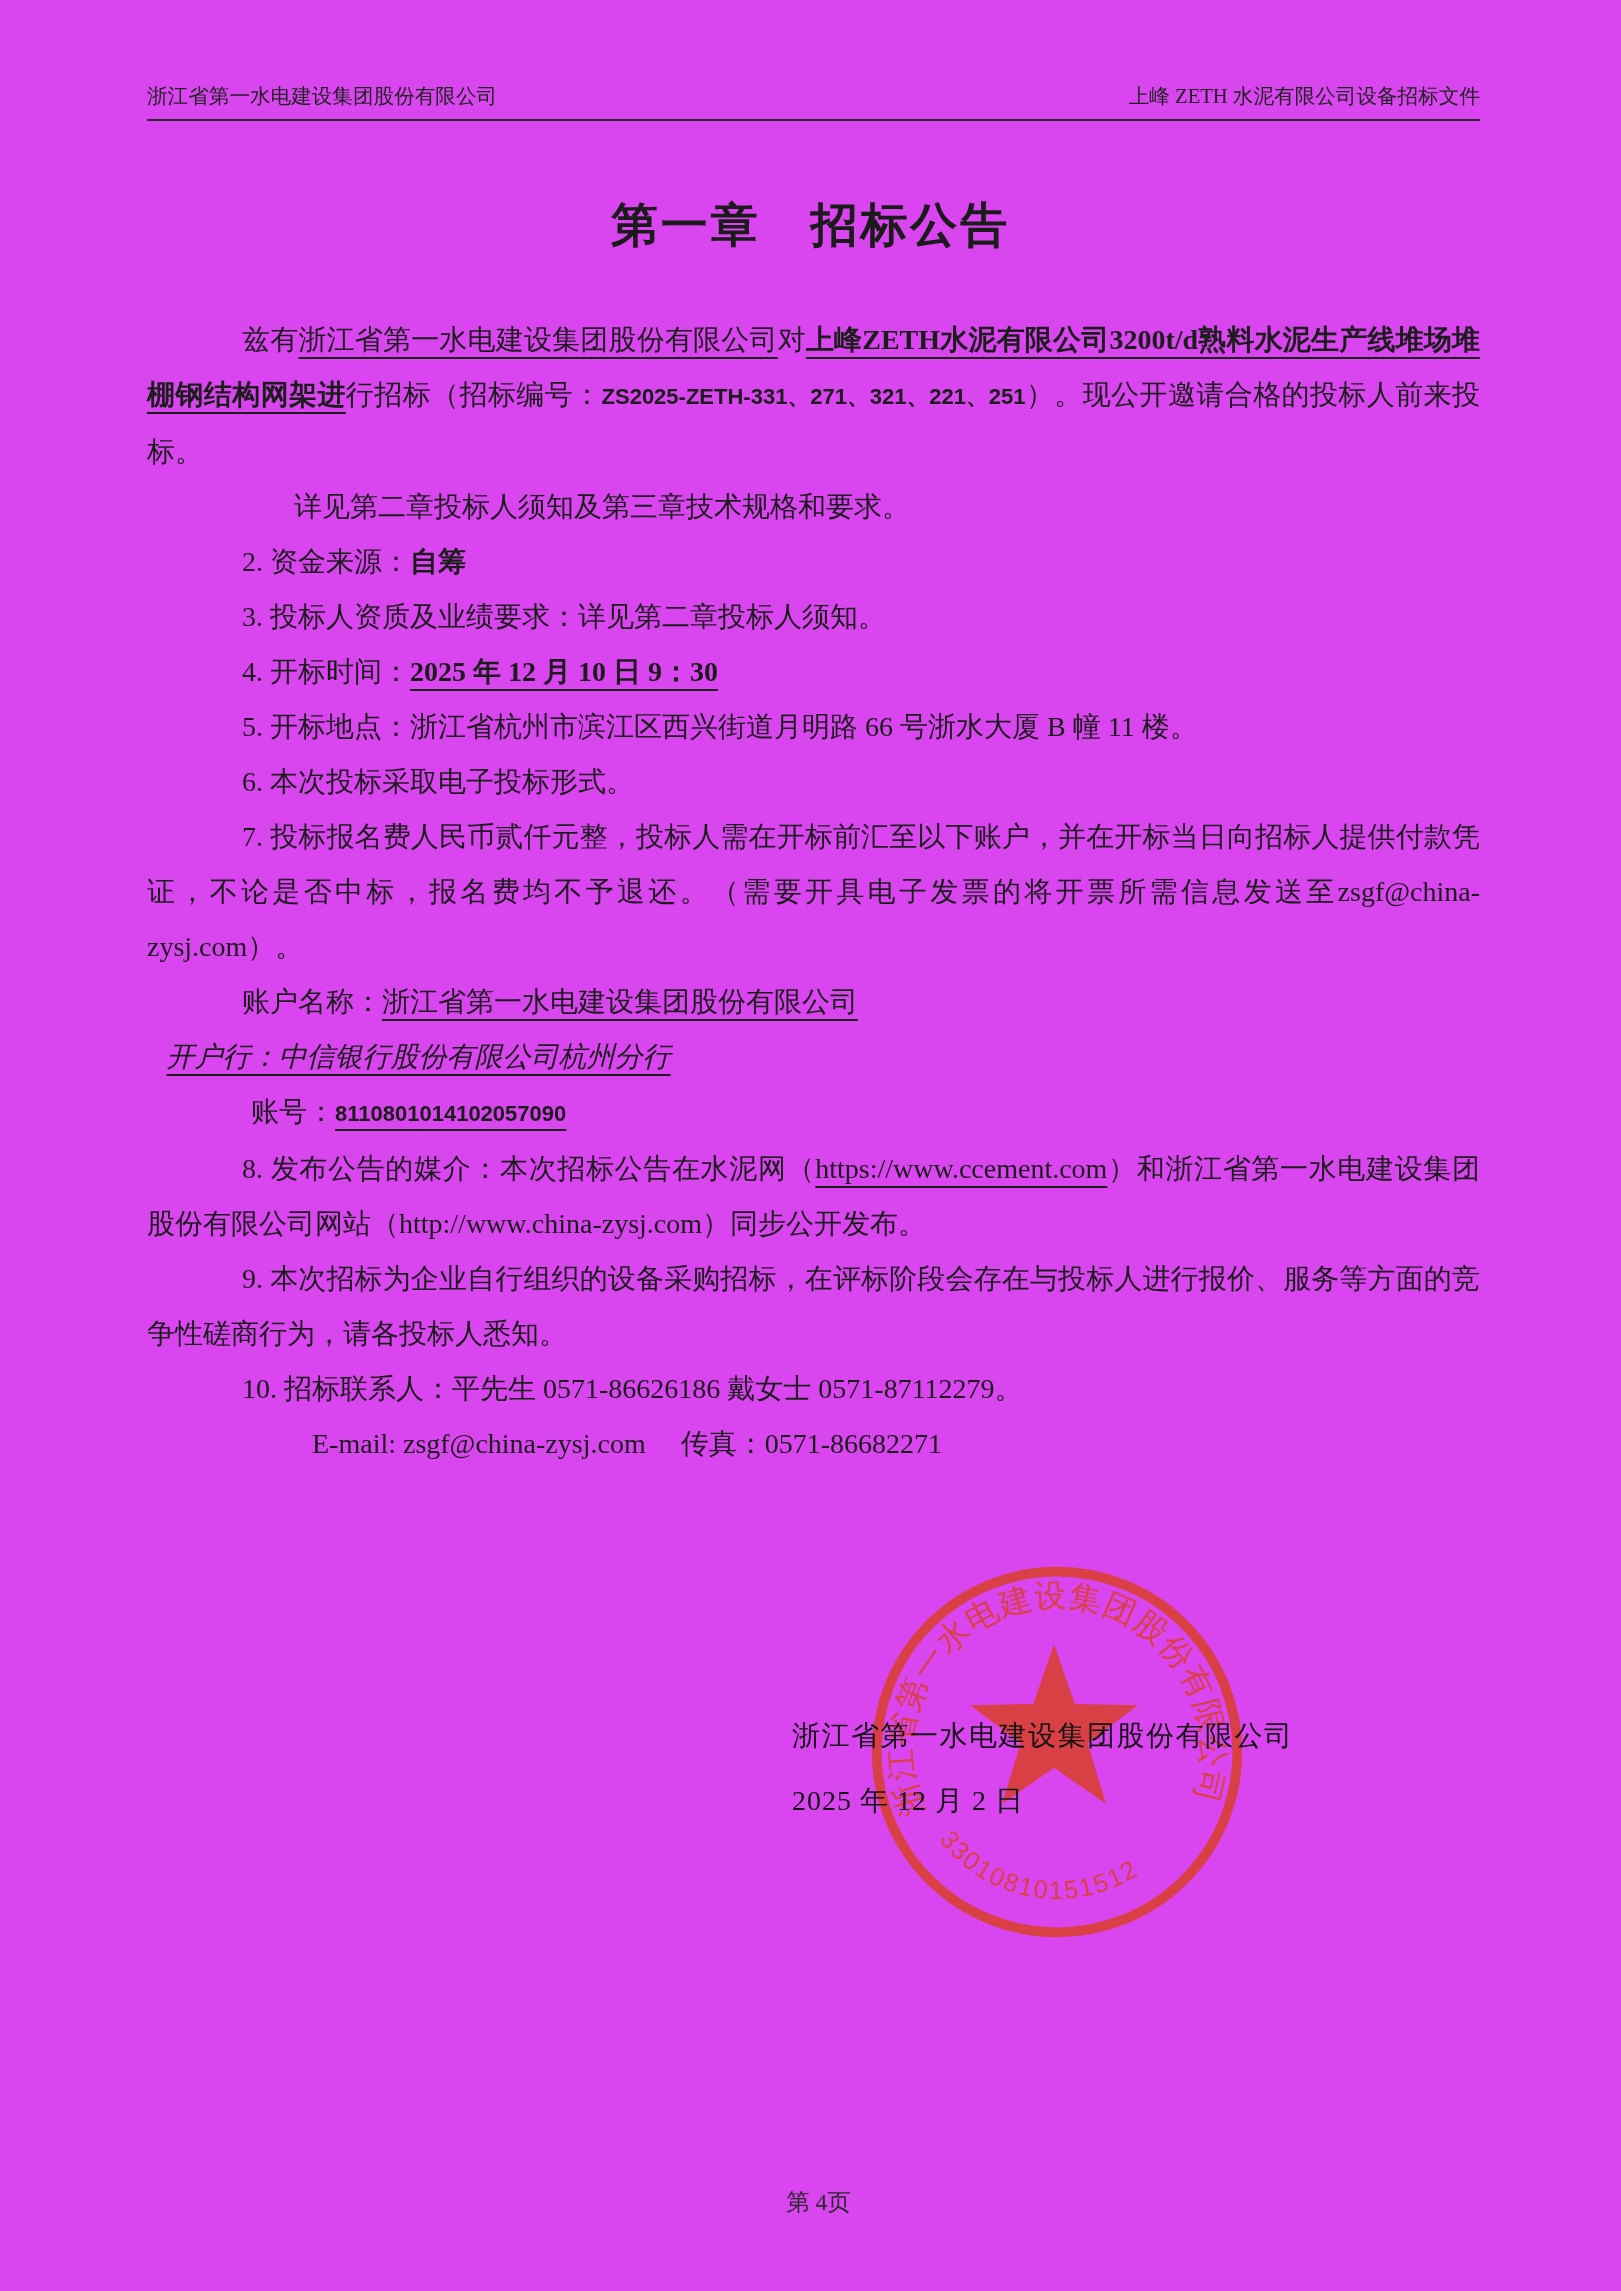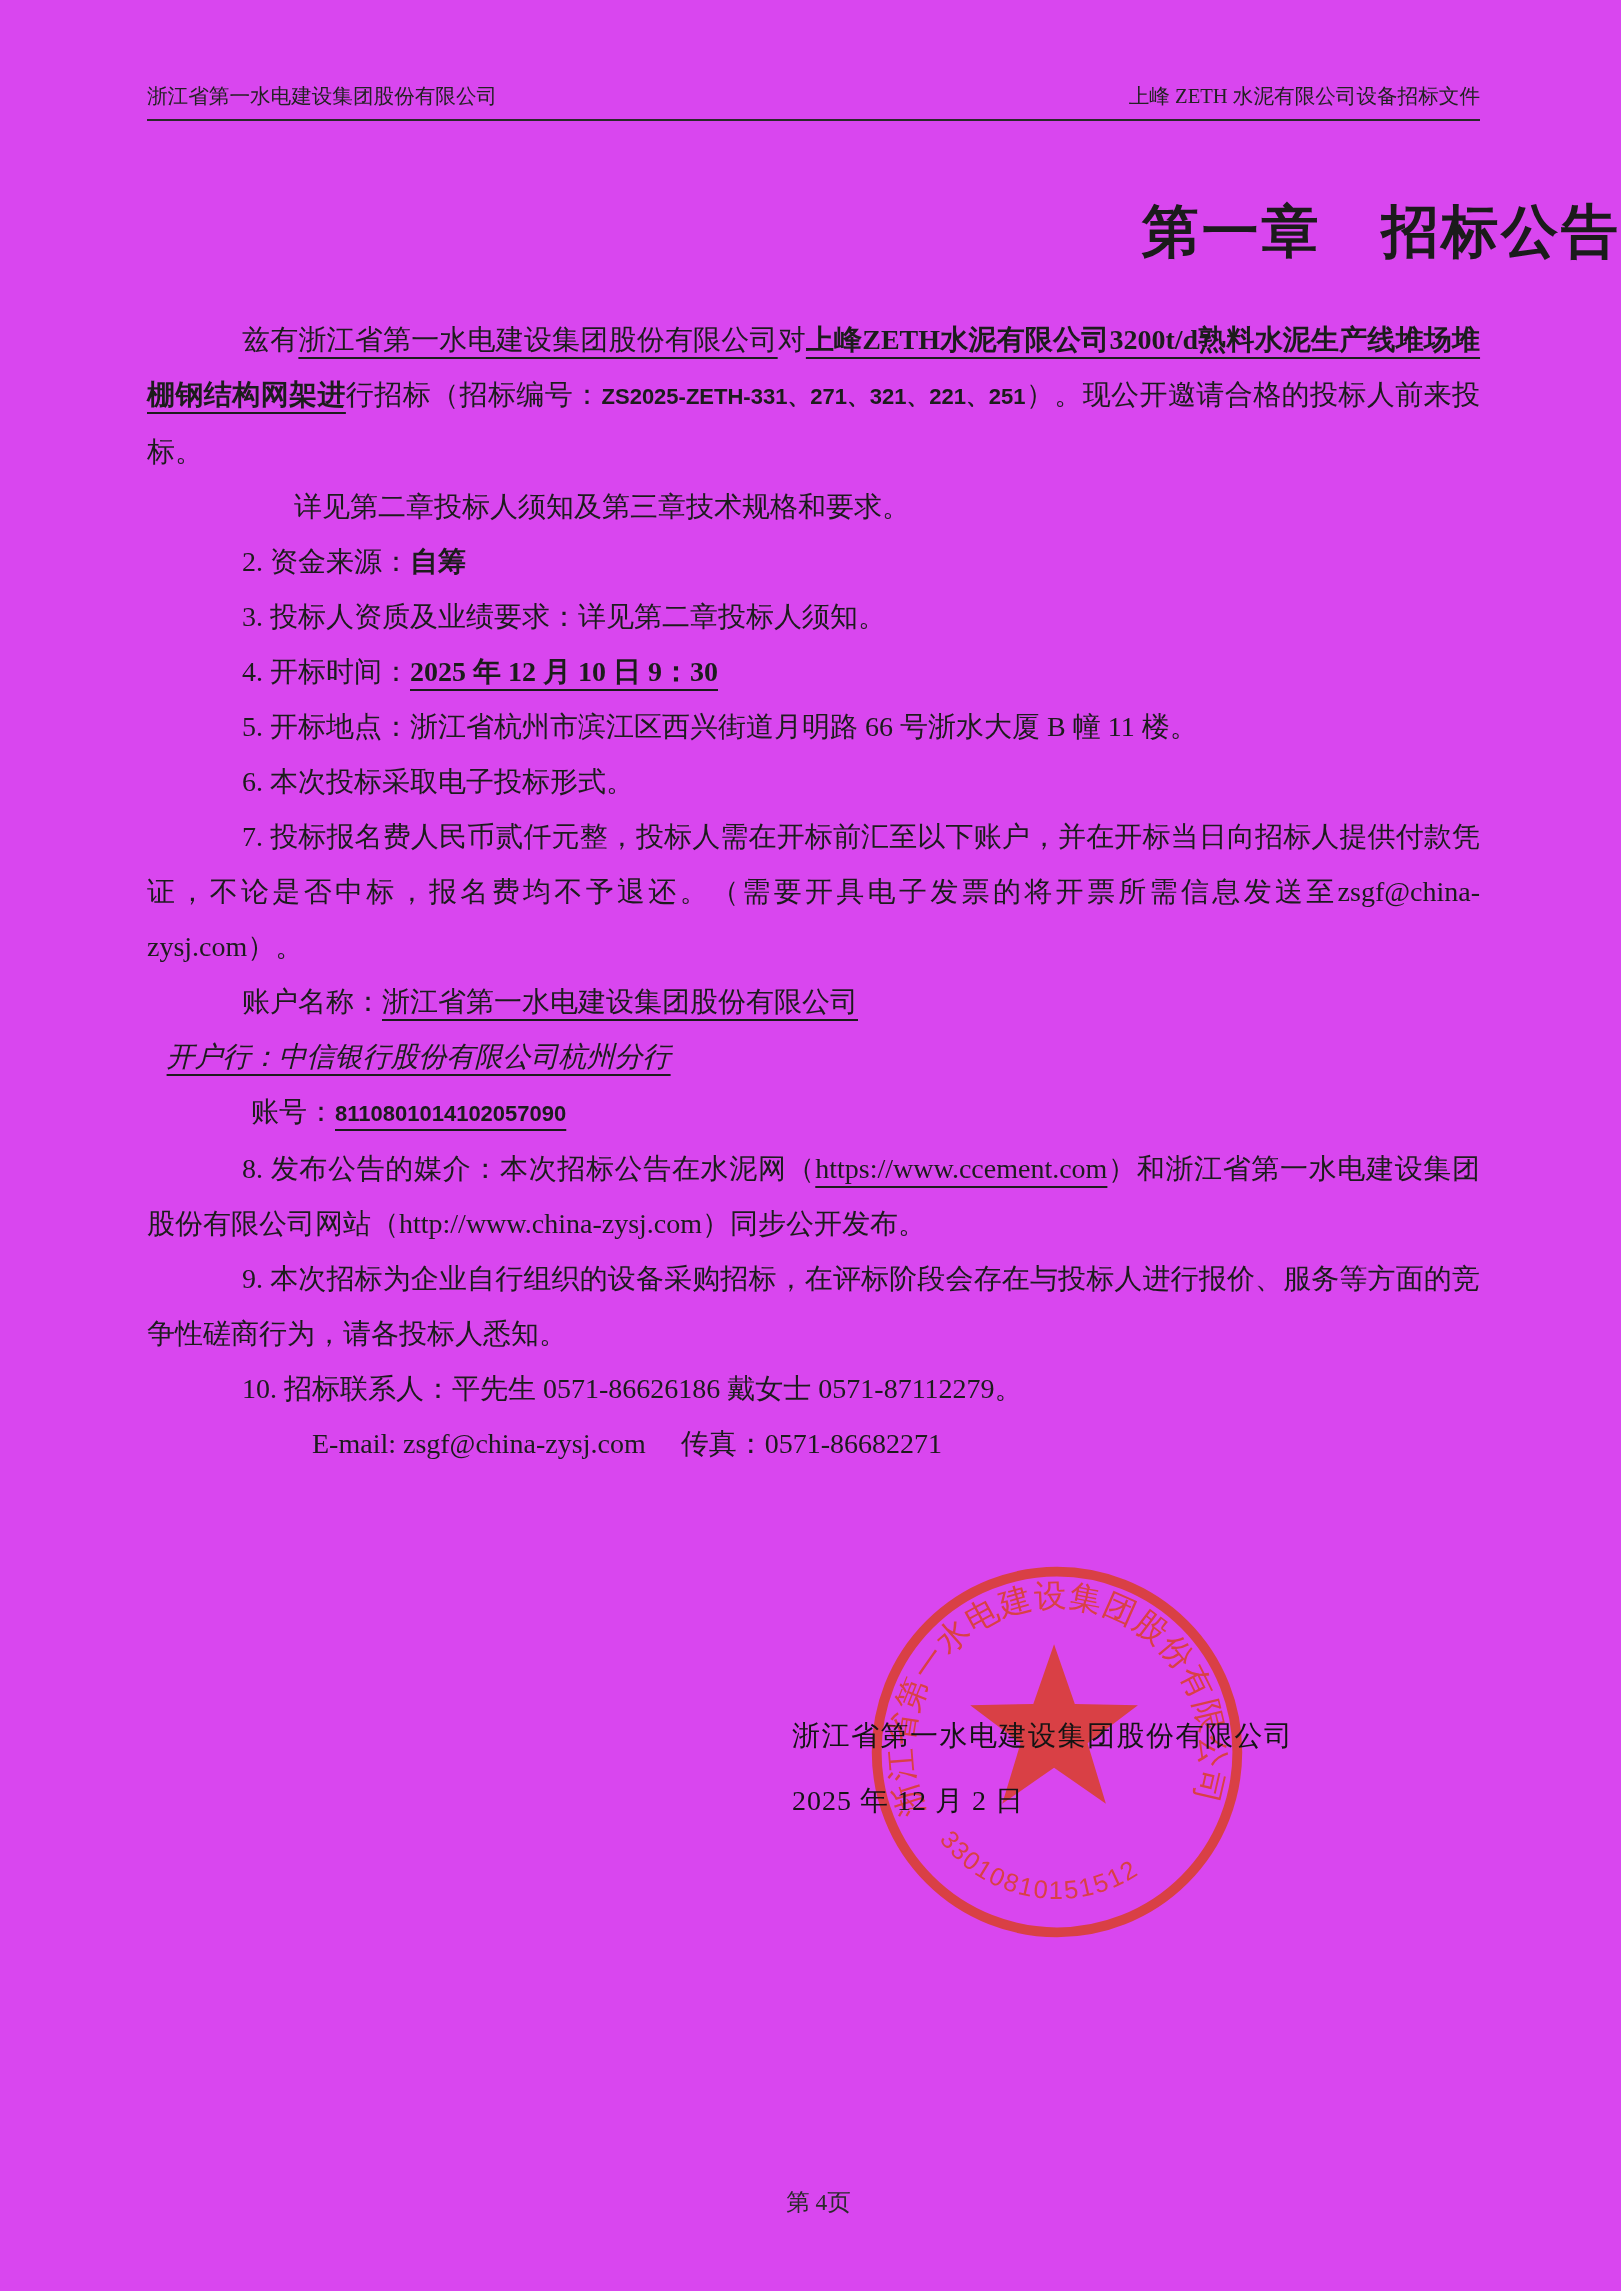--- a/index.html
+++ b/index.html
@@ -14,22 +14,22 @@
   }
   .header {
     position:absolute; top:82px; left:147px; right:141px;
     display:flex; justify-content:space-between; align-items:flex-end;
     font-size:20.6px; padding-bottom:8.8px;
     border-bottom:2.9px solid #2a2a2a;
     color:#222;
   }
   .chapter-title {
     position:absolute; top:194px; left:0; right:0;
-    text-align:right;
-    font-size:57px; font-weight:bold; letter-spacing:2.9px;
+    text-align:center;
+    font-size:47px; font-weight:bold; letter-spacing:2.9px;
     color:#1b1b1b;
   }
   .body-text {
     position:absolute; top:312px; left:147px; width:1333px;
     font-size:28px; line-height:55px;
     text-align:justify;
     color:#1c1c1c;
   }
   .para { text-indent:95px; }
   .para.sub { text-indent:147px; }

